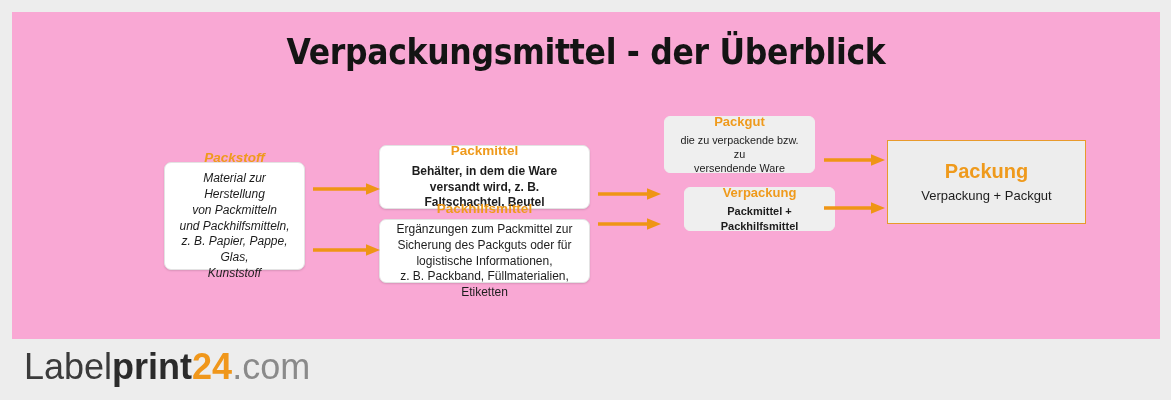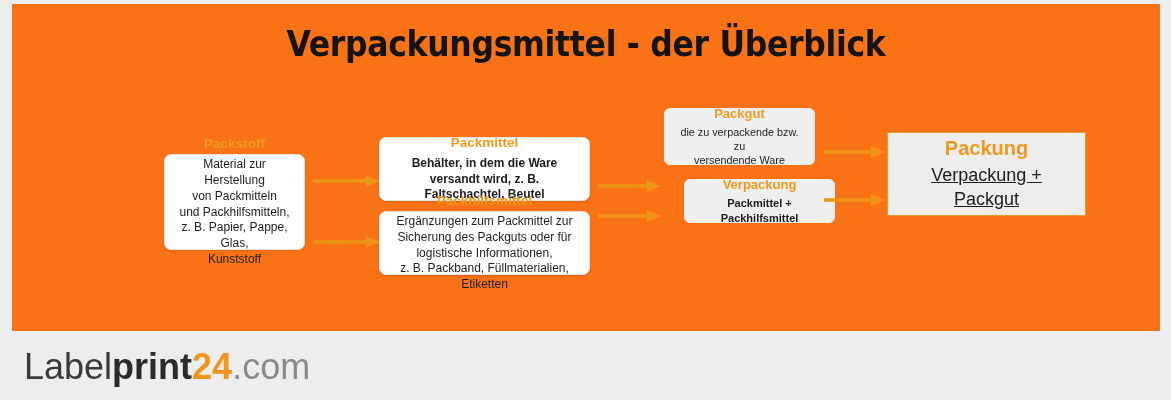--- a/index.html
+++ b/index.html
@@ -15,24 +15,24 @@
   }
   #stage {
     position: relative;
     width: 1171px;
     height: 400px;
   }
   
   .panel {
     position: absolute;
     left: 12px;
-    top: 4px;
+    top: 12px;
     width: 1148px;
     height: 327px;
-    background: #f97316;
+    background: #f9a8d4;
   }
   
   .title {
     position: absolute;
     left: 0;
     top: 20px;
     width: 1148px;
     text-align: center;
     font-family: "DejaVu Sans Condensed", "Liberation Sans Narrow", "Liberation Sans", sans-serif;
     font-size: 35px;
@@ -77,29 +77,29 @@
     white-space: nowrap;
   }
   .box-body {
     color: #1d1d1d;
     font-size: 12px;
     line-height: 1.32;
   }
   .box-body.bold { font-weight: bold; }
 
   
-  #box-packstoff      { left: 152px; top: 150px; width: 141px; height: 96px; }
+  #box-packstoff      { left: 152px; top: 150px; width: 141px; height: 108px; font-style: italic; }
   #box-packmittel     { left: 367px; top: 133px; width: 211px; height: 64px; }
   #box-packhilfsmittel{ left: 367px; top: 207px; width: 211px; height: 64px; }
   #box-packgut        { left: 652px; top: 104px; width: 151px; height: 57px; }
   #box-verpackung     { left: 652px; top: 175px; width: 151px; height: 44px; margin-left: 20px; }
   #box-packung        { left: 875px; top: 128px; width: 199px; height: 84px; }
 
   #box-packung .box-head { font-size: 20px; margin-bottom: 3px; }
-  #box-packung .box-body { font-size: 18px; text-decoration: underline; }
+  #box-packung .box-body { font-size: 13px; }
   #box-packgut .box-head { font-size: 13px; margin-bottom: 3px; }
   #box-verpackung .box-head { font-size: 13px; margin-bottom: 3px; }
   #box-verpackung .box-body { font-weight: bold; font-size: 11px; }
   #box-packgut .box-body { font-size: 10.8px; }
 
   
   .arrow {
     position: absolute;
     height: 16px;
     display: block;

